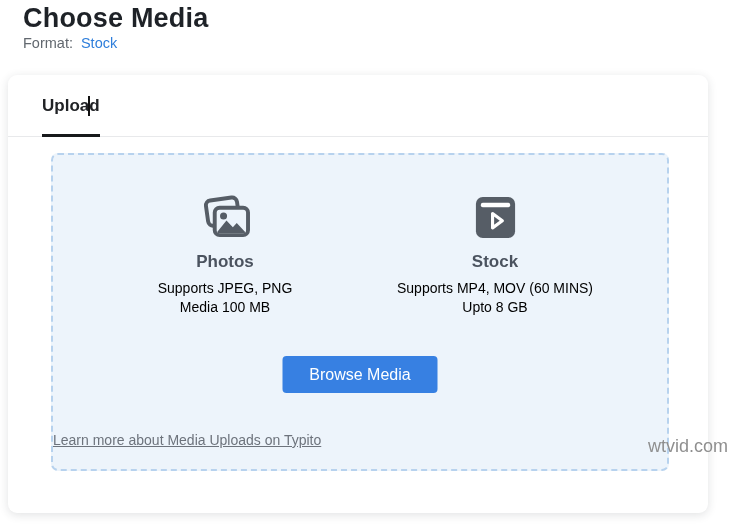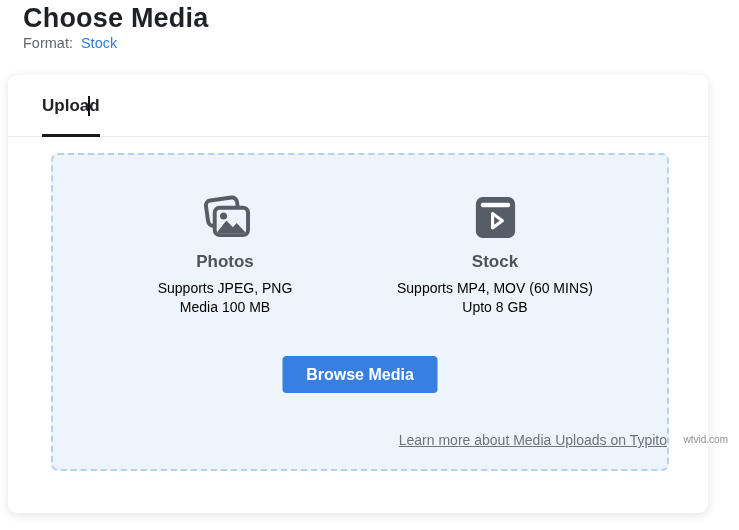--- a/index.html
+++ b/index.html
@@ -35,26 +35,26 @@
     background:#edf4fb; border:2px dashed #b7d2ee; border-radius:7px; cursor:pointer; }
   .media-cols { position:absolute; left:0; top:39px; width:100%; display:flex;
     justify-content:center; gap:10px; }
   .media-col { width:260px; display:flex; flex-direction:column; align-items:center; text-align:left; }
   .media-icon { height:47px; margin-bottom:11px; }
   .media-title { font-size:17px; font-weight:700; color:#4b535f; margin-bottom:7px; }
   .media-line { font-size:14px; color:#000000; line-height:1.33; }
 
   .browse-btn { position:absolute; left:50%; transform:translateX(-50%); top:201px;
     width:155px; height:37px; background:#3780e2; color:#ffffff; border:none; border-radius:4px;
-    font-family:inherit; font-size:16px; font-weight:700; cursor:pointer; }
-  .learn-link { position:absolute; left:0; top:277px; width:100%; text-align:right;
+    font-family:inherit; font-size:16px; font-weight:400; cursor:pointer; }
+  .learn-link { position:absolute; left:0; top:277px; width:100%; text-align:left;
     font-size:14px; color:#6d737c; }
   .learn-link a { color:#6d737c; text-decoration:underline; cursor:pointer; }
 
-  .watermark { position:absolute; right:11px; bottom:16px; font-size:10px; color:#8f8f8f; }
+  .watermark { position:absolute; right:11px; bottom:4px; font-size:18px; color:#8f8f8f; }
 </style>
 </head>
 <body>
 
 <div class="stage">
 
   <div class="page-title">Choose Media</div>
 
   <div class="format-row">
     <span>Format:</span>

